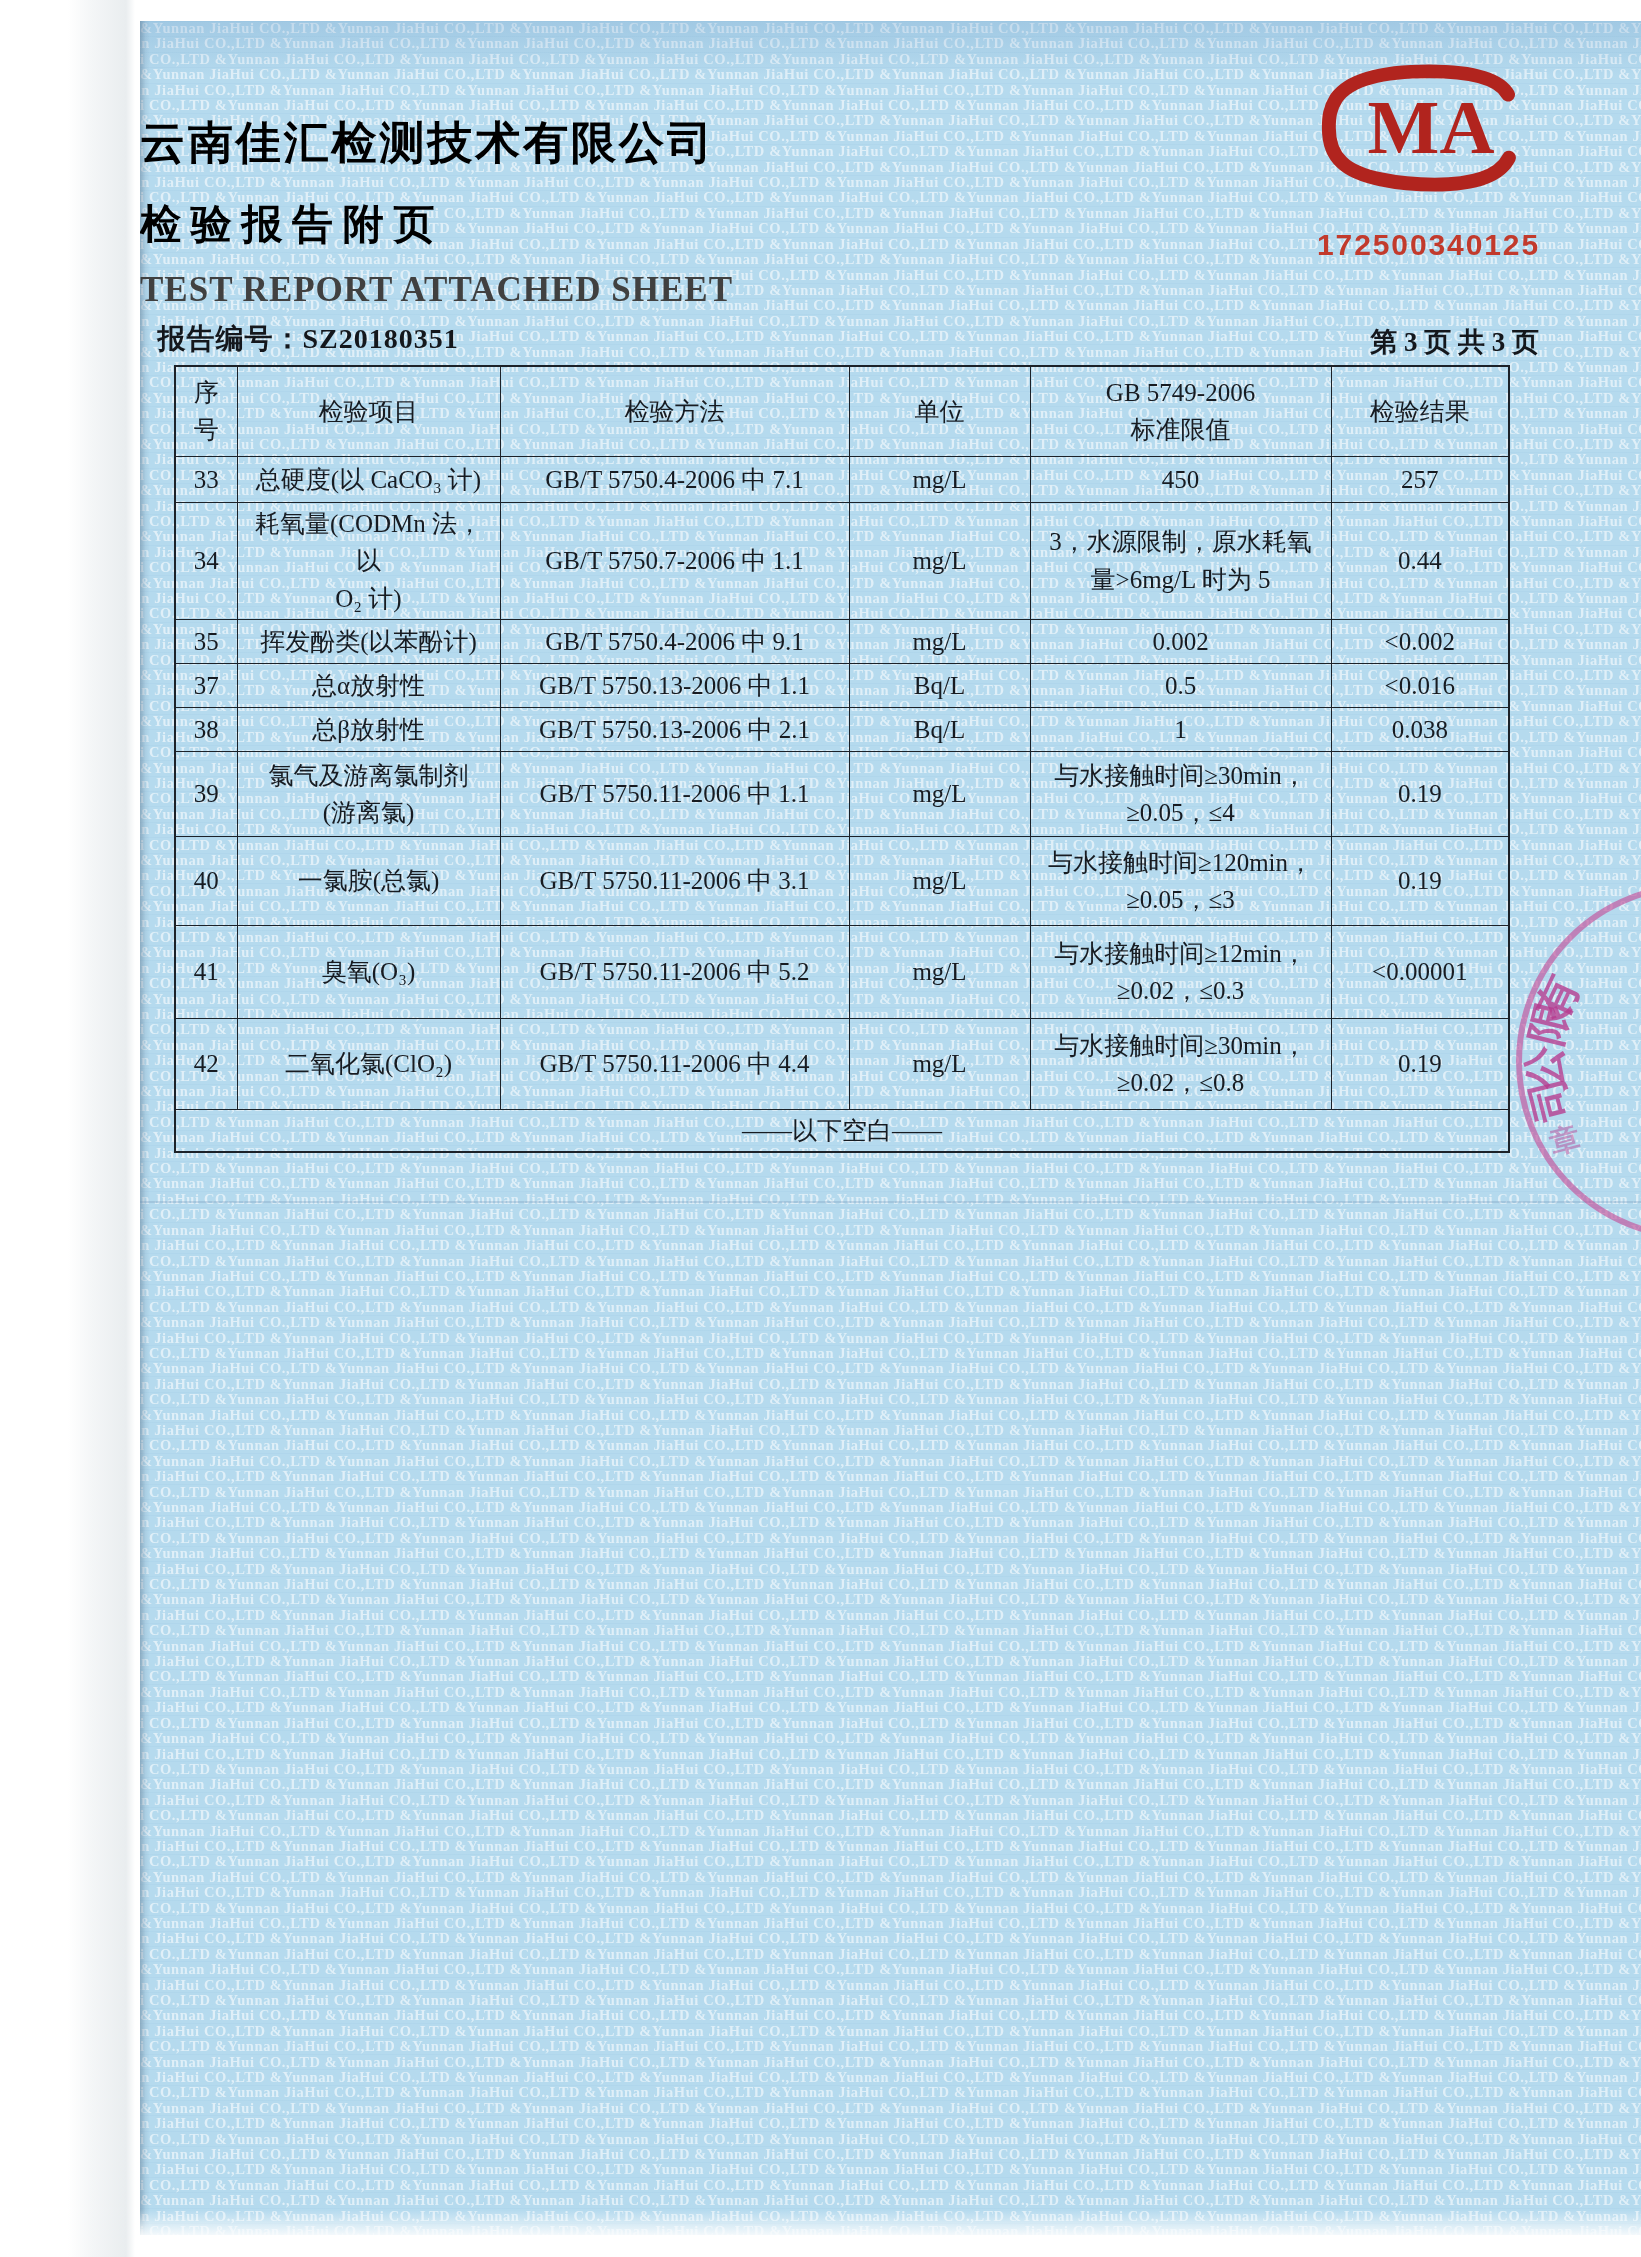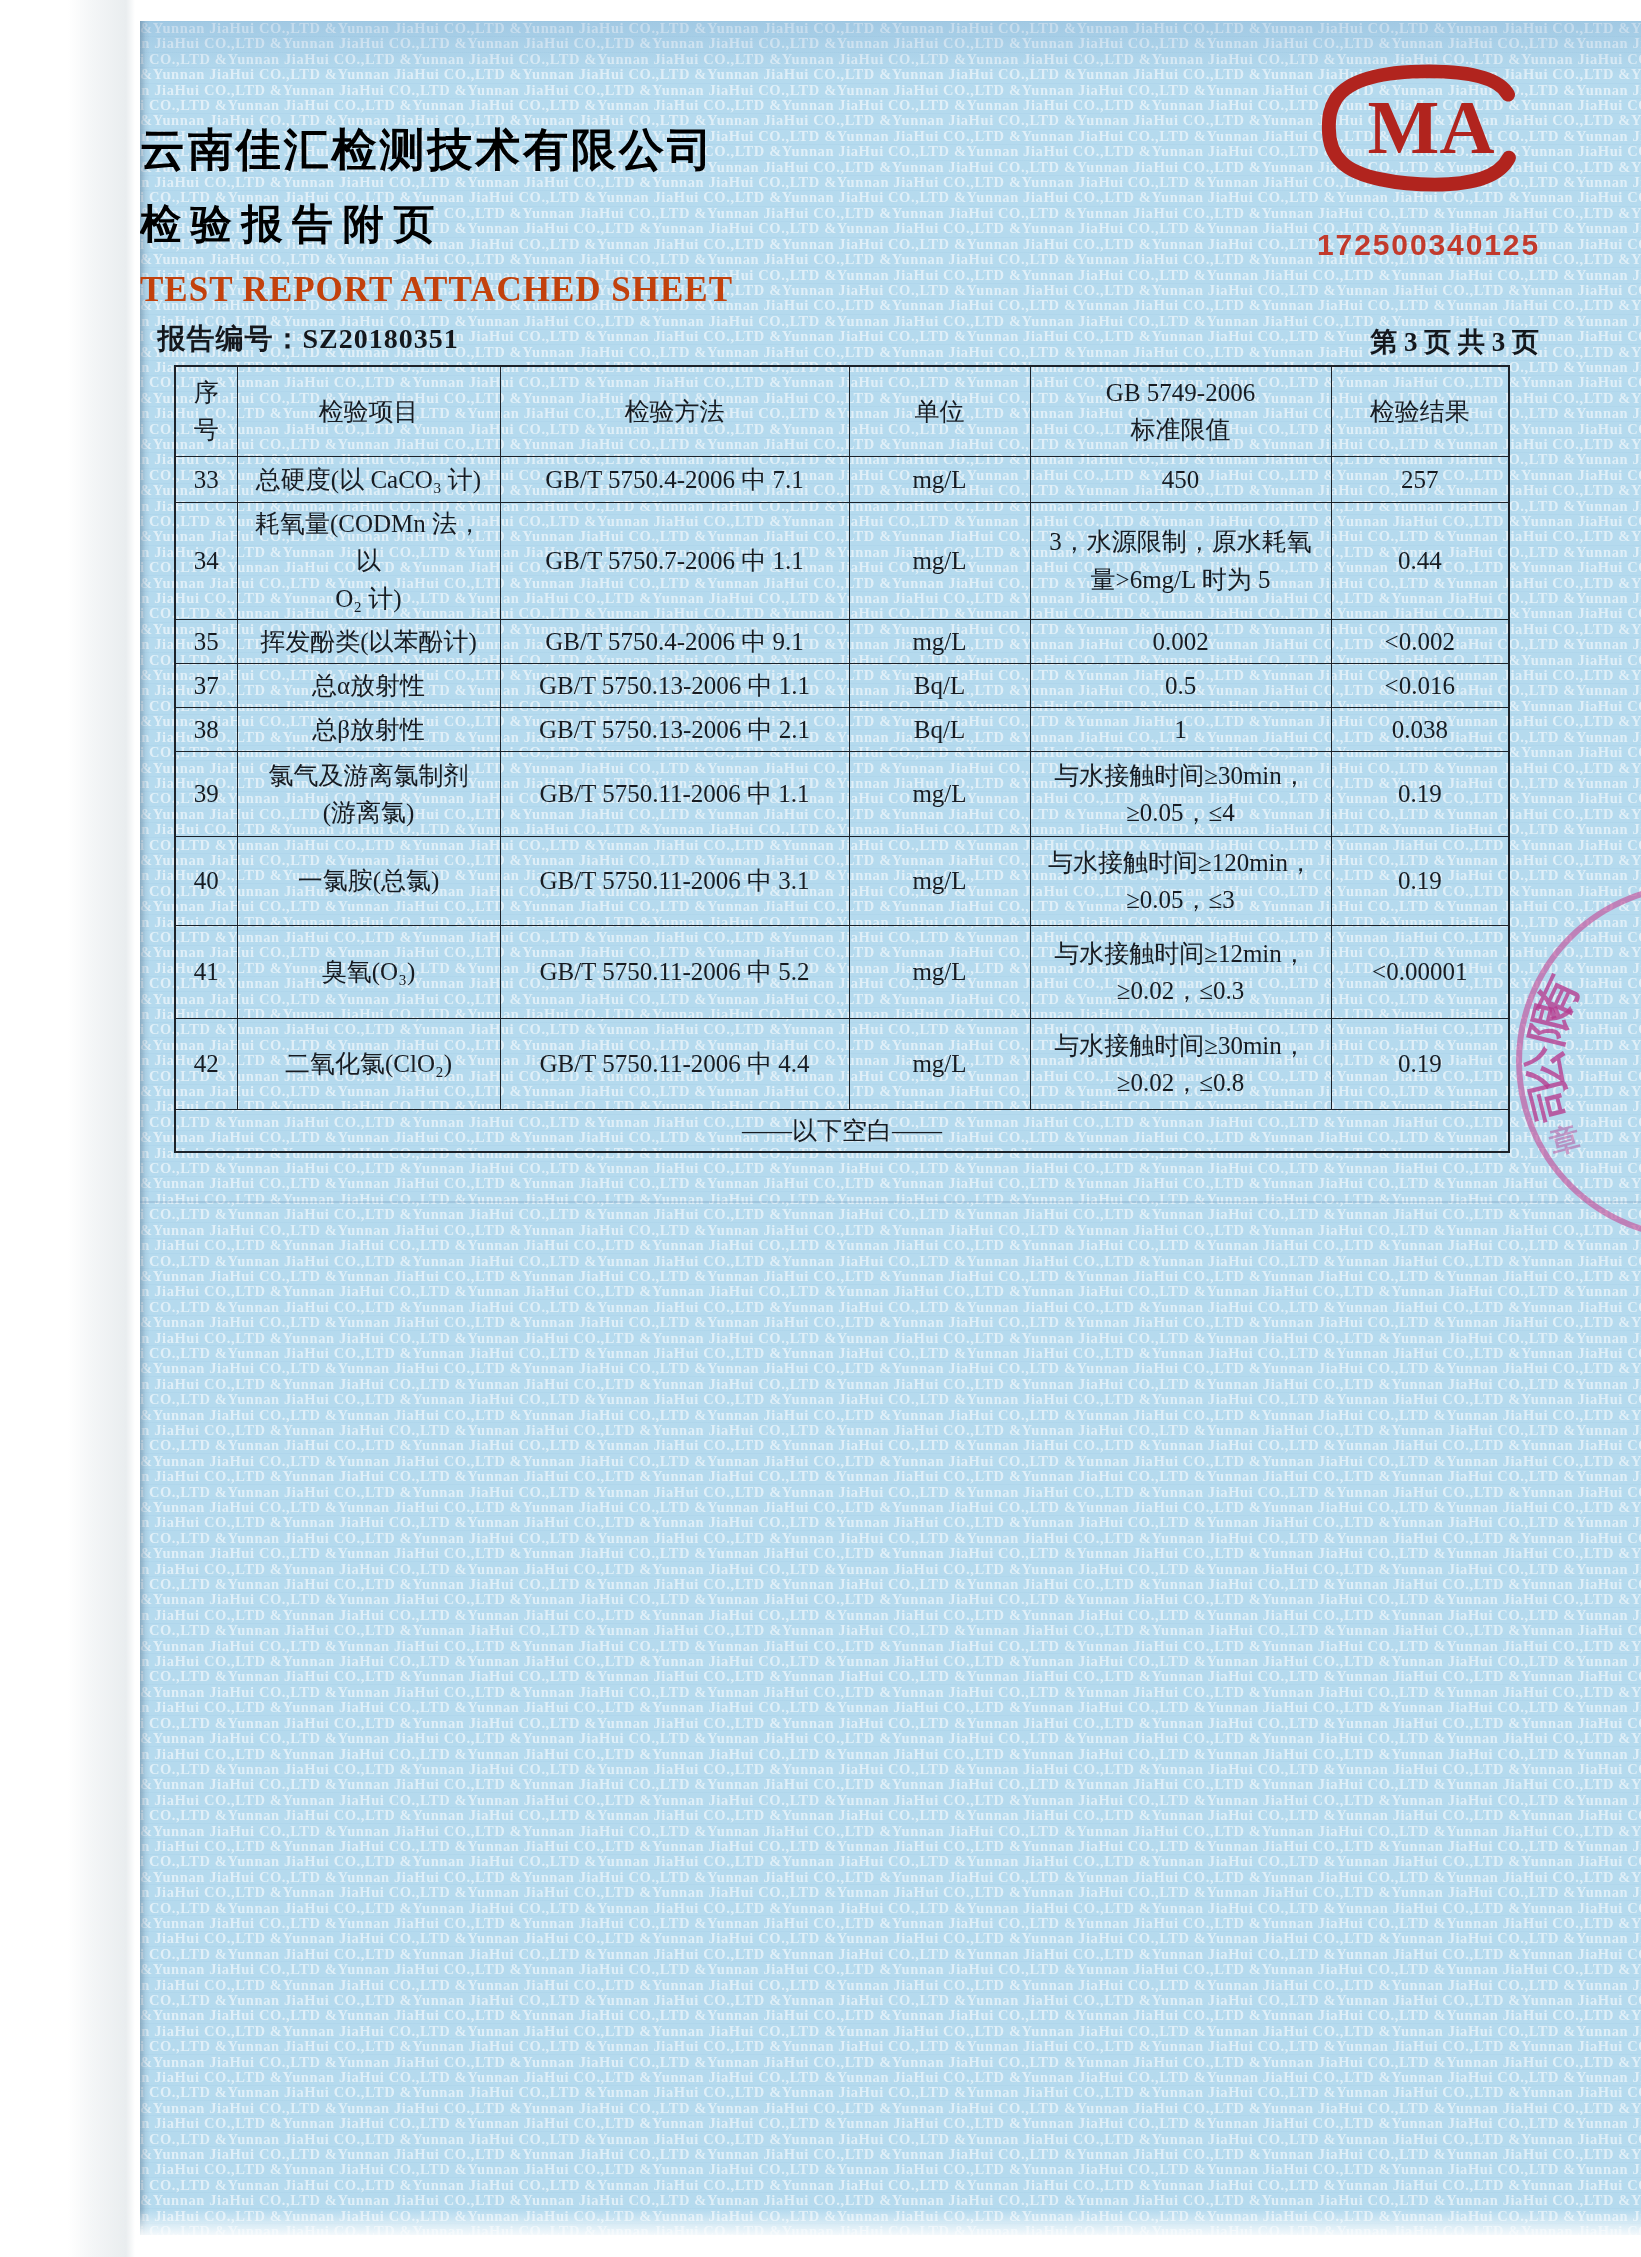--- a/index.html
+++ b/index.html
@@ -18,23 +18,23 @@
     background:linear-gradient(90deg,rgba(70,95,120,.38),rgba(120,150,175,.18) 55%,rgba(255,255,255,0));}
   .paper-topband{position:absolute;left:0;top:0;right:0;height:56px;background:linear-gradient(180deg,rgba(90,140,190,.22),rgba(90,140,190,0));}
   .paper-bottomfade{position:absolute;left:0;bottom:0;right:0;height:25px;background:linear-gradient(180deg,rgba(255,255,255,0),rgba(250,252,253,.9));}
   
   .wm-layer{position:absolute;inset:0;overflow:hidden;}
   .wm-row{white-space:nowrap;font-size:14.5px;line-height:15.4px;font-weight:bold;
     color:rgba(255,255,255,.58);letter-spacing:0.6px;}
   .scanlines{position:absolute;inset:0;
     background:repeating-linear-gradient(180deg,rgba(150,195,225,.16) 0 1px,rgba(255,255,255,0) 1px 15.4px);}
   .content{position:absolute;inset:0;}
-  .company-cn{position:absolute;left:0;width:1352px;top:99px;font-size:45px;font-weight:bold;letter-spacing:2.9px;}
+  .company-cn{position:absolute;left:0;width:1352px;top:92px;font-size:45px;font-weight:bold;letter-spacing:2.9px;}
   .subtitle-cn{position:absolute;left:0;width:1352px;top:176px;font-size:41px;font-weight:bold;letter-spacing:9.7px;}
-  .title-en{position:absolute;left:0;width:1352px;top:249px;font-size:35px;font-weight:bold;letter-spacing:1px;color:#c2410c;}
+  .title-en{position:absolute;left:0;width:1352px;top:249px;font-size:35px;font-weight:bold;letter-spacing:1px;color:#404040;}
   .cma{position:absolute;left:1176px;top:42px;width:230px;height:130px;}
   .cma-number{position:absolute;left:1168px;top:207px;width:241px;text-align:center;
     font-size:30px;font-weight:bold;color:#c23a2c;letter-spacing:1.9px;font-family:"Liberation Sans","DejaVu Sans",sans-serif;}
   .report-no{position:absolute;left:17.4px;top:299px;font-size:28px;font-weight:bold;color:#14171c;letter-spacing:1px;}
   .page-info{position:absolute;right:102px;top:303px;font-size:27px;font-weight:bold;color:#14171c;}
   
   table.report{
     position:absolute;left:34px;top:344px;width:1332px;
     border-collapse:collapse;table-layout:fixed;
     color:#171b21;font-size:25px;

